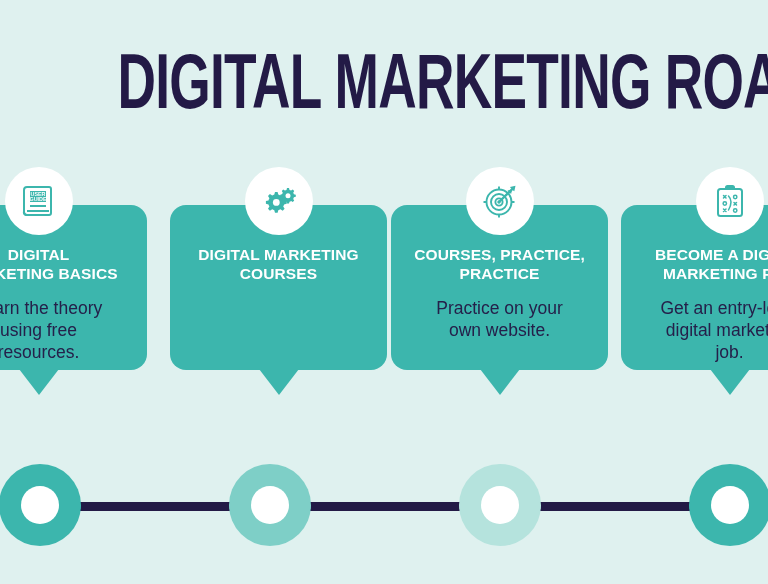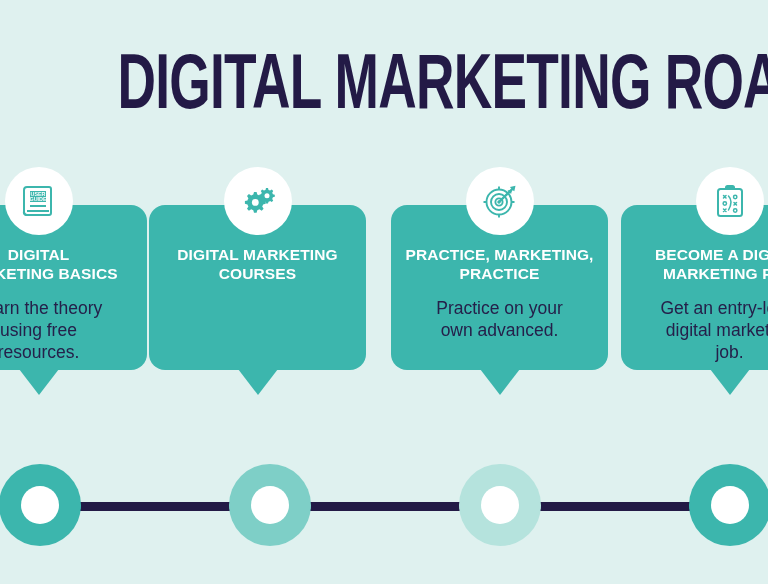--- a/index.html
+++ b/index.html
@@ -45,21 +45,21 @@
     transform-origin: center;
   }
 
   
   .card-wrap {
     position: absolute;
     top: 205px;
     width: 217px;
   }
   .card-wrap.c0 { left: -70px; }
-  .card-wrap.c1 { left: 149px; }
+  .card-wrap.c1 { left: 170px; }
   .card-wrap.c2 { left: 391px; }
   .card-wrap.c3 { left: 621px; }
 
   .card-body {
     position: relative;
     width: 217px;
     height: 165px;
     background: #3cb6ad;
     border-radius: 16px;
     box-sizing: border-box;
@@ -209,24 +209,24 @@
             <path d="M19 5.5 v3.5 M19 33 v3.5 M3.5 21 h3.5 M31 21 h3.5"></path>
           </g>
           <circle cx="19" cy="21" r="1.7" fill="#3cb6ad"></circle>
           <g stroke="#3cb6ad" stroke-width="2.4" fill="none" stroke-linecap="round">
             <path d="M19 21 L31.5 8.8"></path>
           </g>
           <path d="M30 6 l5.5 -1.2 l-1.2 5.5 l-2.6 -1.7 z" fill="#3cb6ad"></path>
           <path d="M27.5 9.5 l4.6 -1 l-1 4.6 z" fill="#3cb6ad"></path>
         </svg>
       </div>
-      <p class="card-title">PRACTICE, MARKETING,
+      <p class="card-title">COURSES, PRACTICE,
 PRACTICE</p>
       <p class="card-text">Practice on your
-own advanced.</p>
+own website.</p>
     </div>
     <div class="card-tail"></div>
   </div>
 
   <div class="card-wrap c3">
     <div class="card-body">
       <div class="icon-badge">
         <svg width="40" height="40" viewBox="0 0 40 40" aria-hidden="true">
           <g fill="none" stroke="#3cb6ad" stroke-width="2">
             <rect x="8" y="8" width="24" height="27" rx="2.5"></rect>

